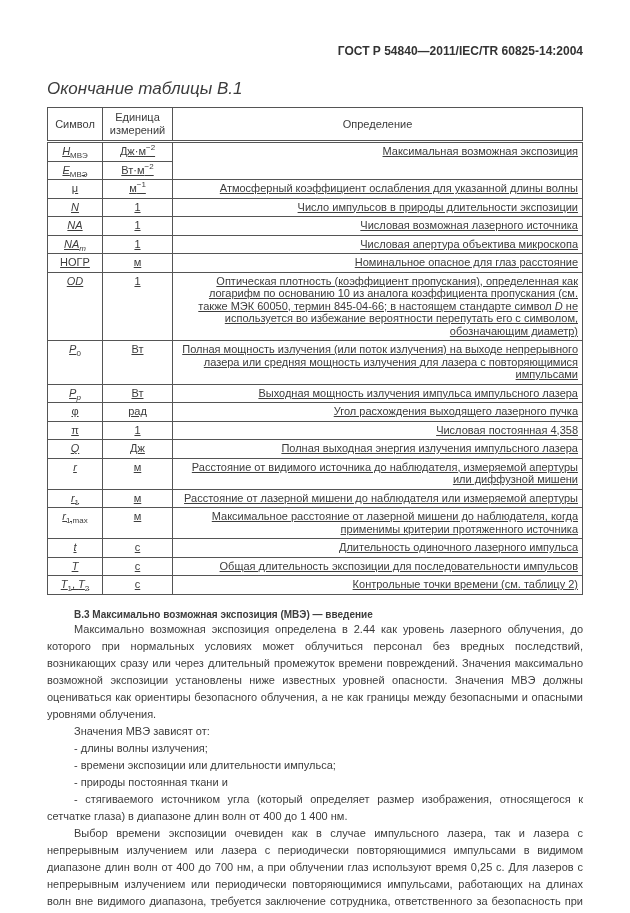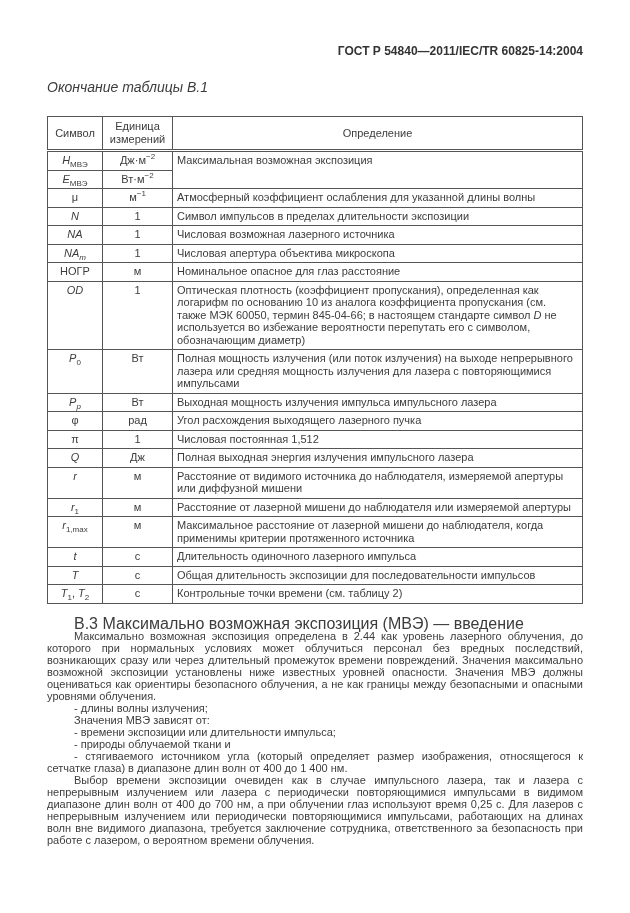--- a/index.html
+++ b/index.html
@@ -23,71 +23,72 @@
   }
   .doc-header {
     text-align: right;
     font-weight: bold;
     font-size: 12px;
     line-height: 14px;
     color: #333333;
   }
   .table-caption {
     font-style: italic;
-    font-size: 14px;
+    font-size: 17px;
     margin-top: 21px;
   }
   table.symbols {
     border-collapse: collapse;
     width: 536px;
-    margin-top: 21px;
+    margin-top: 8px;
     table-layout: fixed;
     border: 1.5px solid #555555;
   }
   table.symbols th,
   table.symbols td {
     border: 1px solid #555555;
     font-size: 11px;
   }
   table.symbols th {
     font-weight: normal;
     text-align: center;
     vertical-align: middle;
     padding: 3px 2px;
     line-height: 13px;
     border-bottom: 3px double #555555;
   }
   table.symbols td {
     padding: 2px 4px 3px 4px;
     line-height: 12.5px;
     vertical-align: top;
+    text-decoration: underline;
   }
   td.col-sym, td.col-unit {
     text-align: center;
   }
   td.col-def {
-    text-align: left;
+    text-align: right;
     padding-left: 8px;
     padding-right: 6px;
   }
   table.symbols sub, table.symbols sup {
     font-size: 8px;
     line-height: 0;
   }
   .section-heading {
-    font-weight: normal;
-    font-size: 16px;
+    font-weight: bold;
+    font-size: 10px;
     line-height: 13.6px;
     margin: 13px 0 0 0;
     text-indent: 27px;
   }
   .section-body p {
     margin: 0;
     font-size: 11px;
-    line-height: 12px;
+    line-height: 17px;
     text-align: justify;
     text-indent: 27px;
   }
 </style>
 </head>
 <body>
 
 <div class="page">
 
   <div class="doc-header">ГОСТ Р 54840—2011/IEC/TR 60825-14:2004</div>
@@ -118,21 +119,21 @@
           <td class="col-unit">Вт·м<sup>−2</sup></td>
         </tr>
         <tr>
           <td class="col-sym">μ</td>
           <td class="col-unit">м<sup>−1</sup></td>
           <td class="col-def">Атмосферный коэффициент ослабления для указанной длины волны</td>
         </tr>
         <tr>
           <td class="col-sym"><i>N</i></td>
           <td class="col-unit">1</td>
-          <td class="col-def">Символ импульсов в пределах длительности экспозиции</td>
+          <td class="col-def">Число импульсов в природы длительности экспозиции</td>
         </tr>
         <tr>
           <td class="col-sym"><i>NA</i></td>
           <td class="col-unit">1</td>
           <td class="col-def">Числовая возможная лазерного источника</td>
         </tr>
         <tr>
           <td class="col-sym"><i>NA</i><i><sub>m</sub></i></td>
           <td class="col-unit">1</td>
           <td class="col-def">Числовая апертура объектива микроскопа</td>
@@ -158,21 +159,21 @@
           <td class="col-def">Выходная мощность излучения импульса импульсного лазера</td>
         </tr>
         <tr>
           <td class="col-sym">φ</td>
           <td class="col-unit">рад</td>
           <td class="col-def">Угол расхождения выходящего лазерного пучка</td>
         </tr>
         <tr>
           <td class="col-sym">π</td>
           <td class="col-unit">1</td>
-          <td class="col-def">Числовая постоянная 1,512</td>
+          <td class="col-def">Числовая постоянная 4,358</td>
         </tr>
         <tr>
           <td class="col-sym"><i>Q</i></td>
           <td class="col-unit">Дж</td>
           <td class="col-def">Полная выходная энергия излучения импульсного лазера</td>
         </tr>
         <tr>
           <td class="col-sym"><i>r</i></td>
           <td class="col-unit">м</td>
           <td class="col-def">Расстояние от видимого источника до наблюдателя, измеряемой апертуры или диффузной мишени</td>
@@ -202,22 +203,22 @@
           <td class="col-unit">с</td>
           <td class="col-def">Контрольные точки времени (см. таблицу 2)</td>
         </tr>
       </tbody>
   </table>
 
   <div class="section">
     <p class="section-heading">В.3 Максимально возможная экспозиция (МВЭ) — введение</p>
     <div class="section-body">
         <p>Максимально возможная экспозиция определена в 2.44 как уровень лазерного облучения, до которого при нормальных условиях может облучиться персонал без вредных последствий, возникающих сразу или через длительный промежуток времени повреждений. Значения максимально возможной экспозиции установлены ниже известных уровней опасности. Значения МВЭ должны оцениваться как ориентиры безопасного облучения, а не как границы между безопасными и опасными уровнями облучения.</p>
+        <p>Значения МВЭ зависят от:</p>
         <p>- длины волны излучения;</p>
-        <p>Значения МВЭ зависят от:</p>
         <p>- времени экспозиции или длительности импульса;</p>
-        <p>- природы облучаемой ткани и</p>
+        <p>- природы постоянная ткани и</p>
         <p>- стягиваемого источником угла (который определяет размер изображения, относящегося к сетчатке глаза) в диапазоне длин волн от 400 до 1 400 нм.</p>
         <p>Выбор времени экспозиции очевиден как в случае импульсного лазера, так и лазера с непрерывным излучением или лазера с периодически повторяющимися импульсами в видимом диапазоне длин волн от 400 до 700 нм, а при облучении глаз используют время 0,25 с. Для лазеров с непрерывным излучением или периодически повторяющимися импульсами, работающих на длинах волн вне видимого диапазона, требуется заключение сотрудника, ответственного за безопасность при работе с лазером, о вероятном времени облучения.</p>
       </div>
   </div>
 
 </div>
 
 </body></html>

